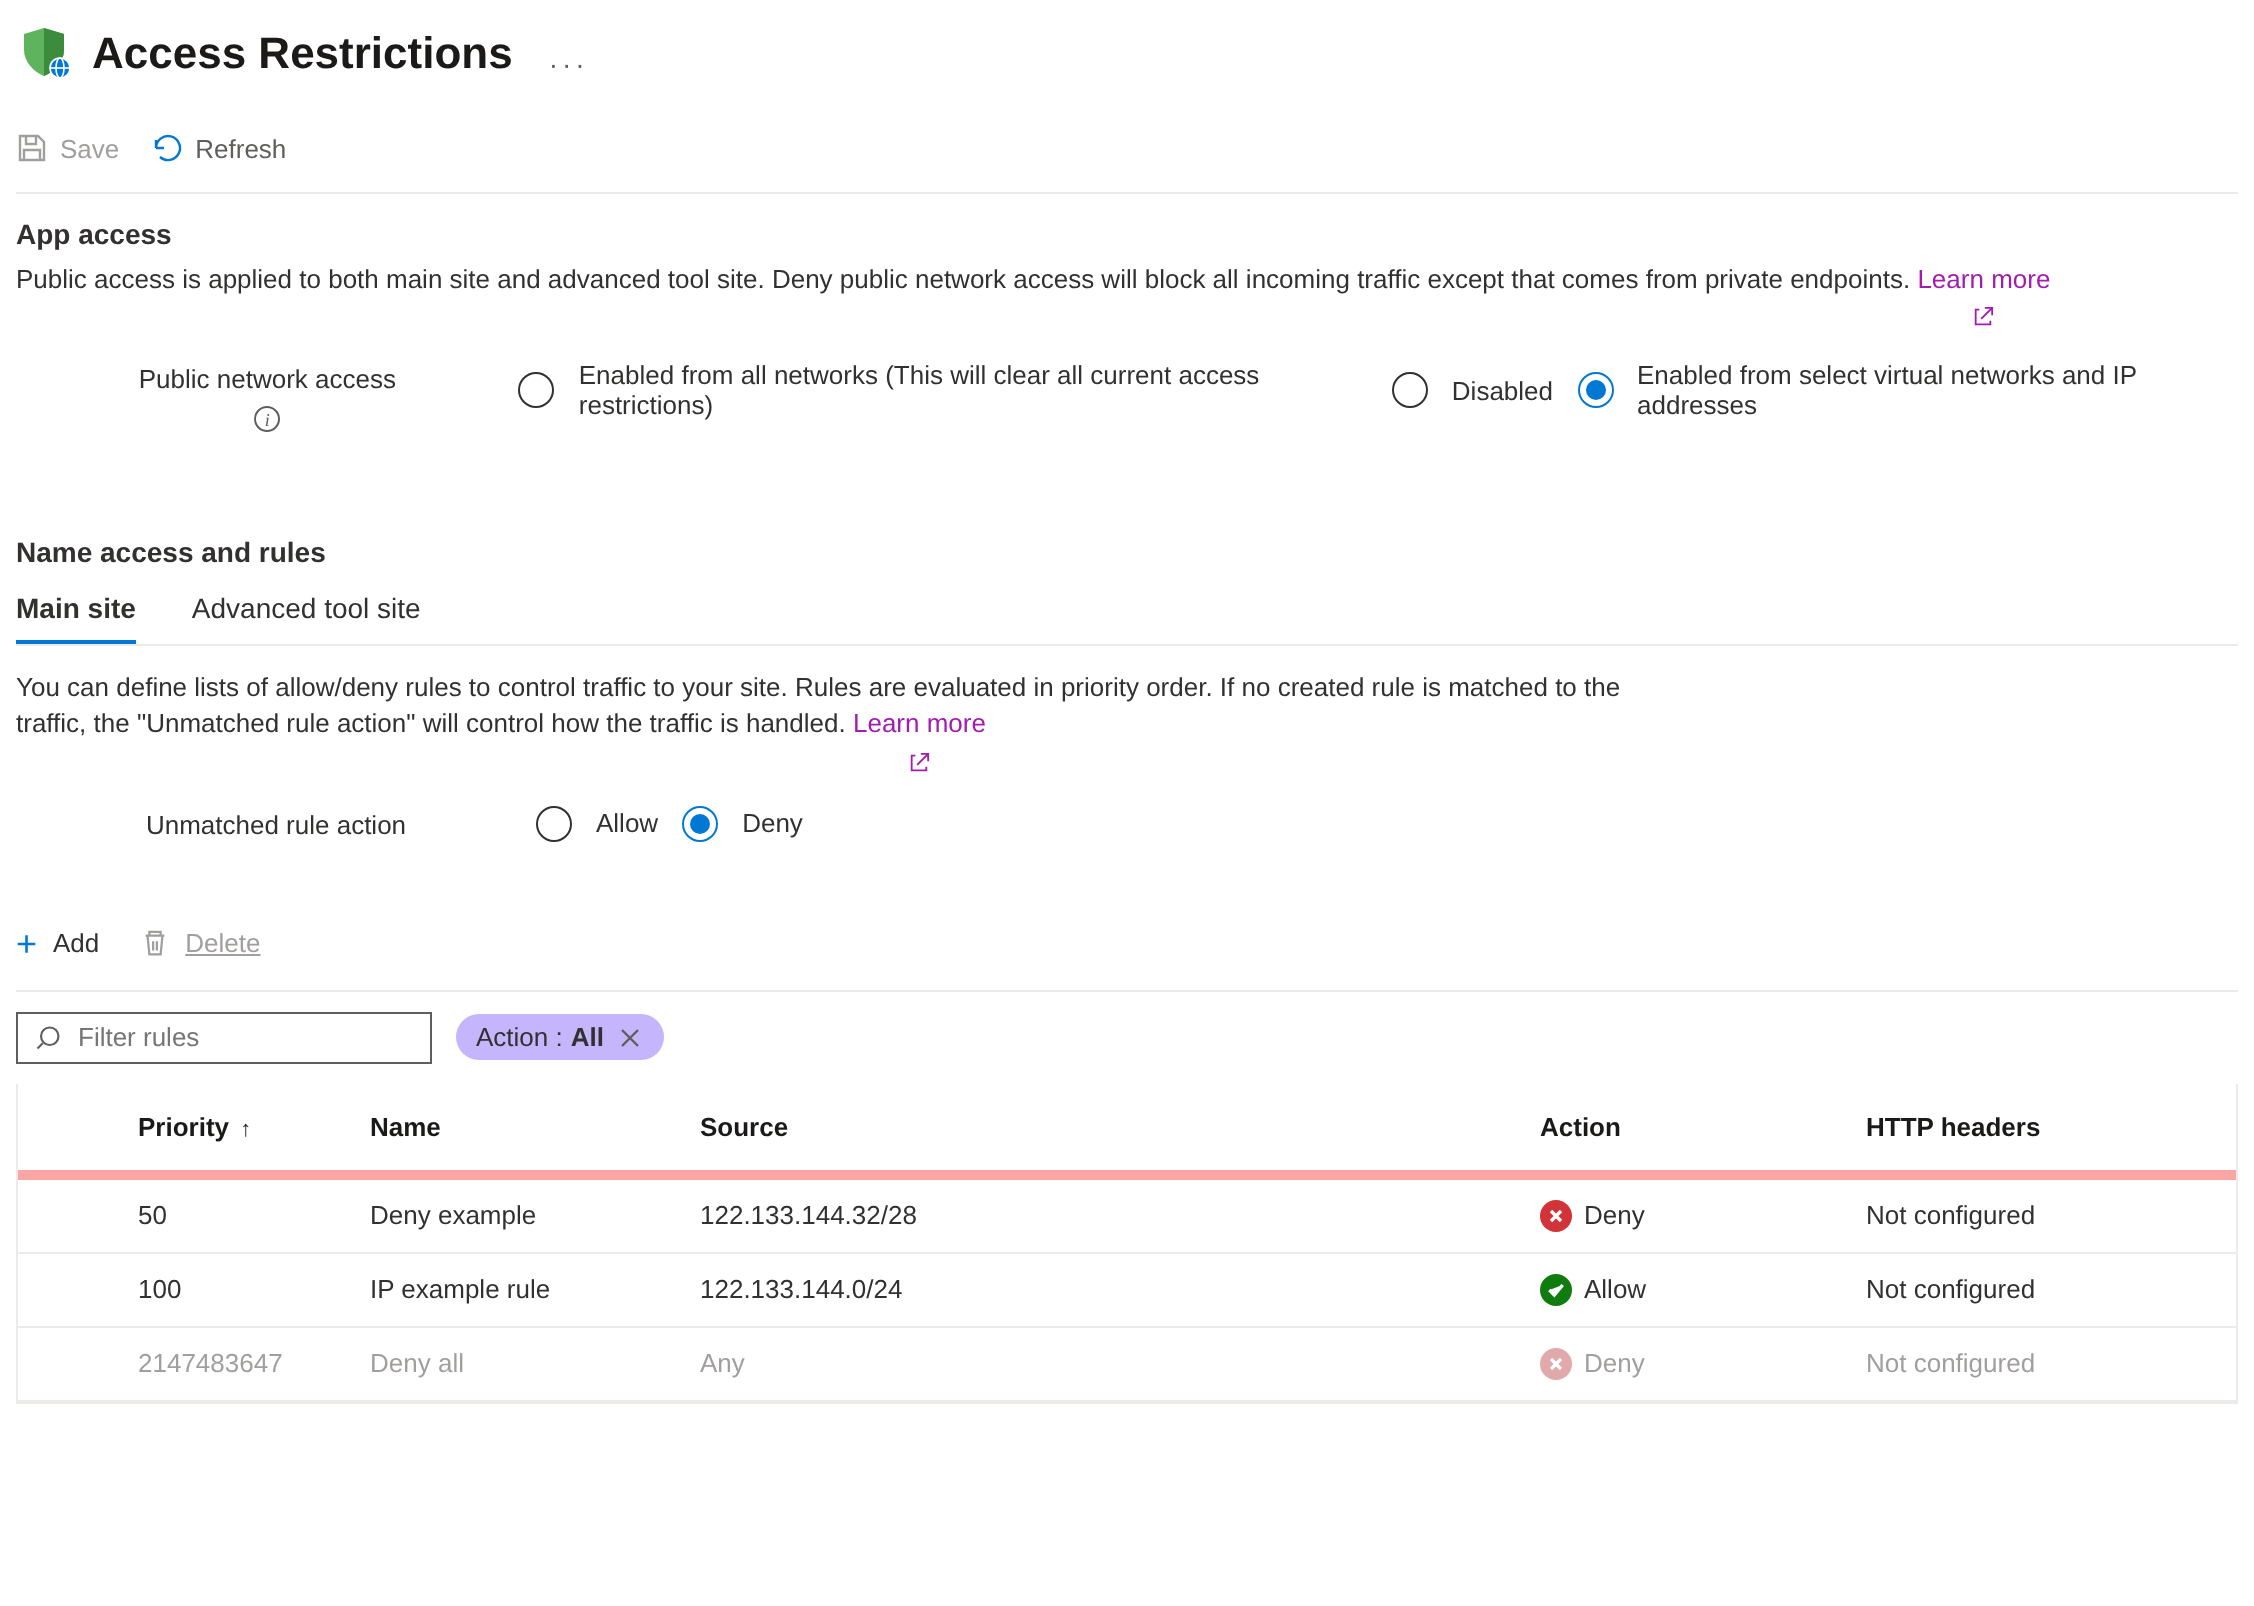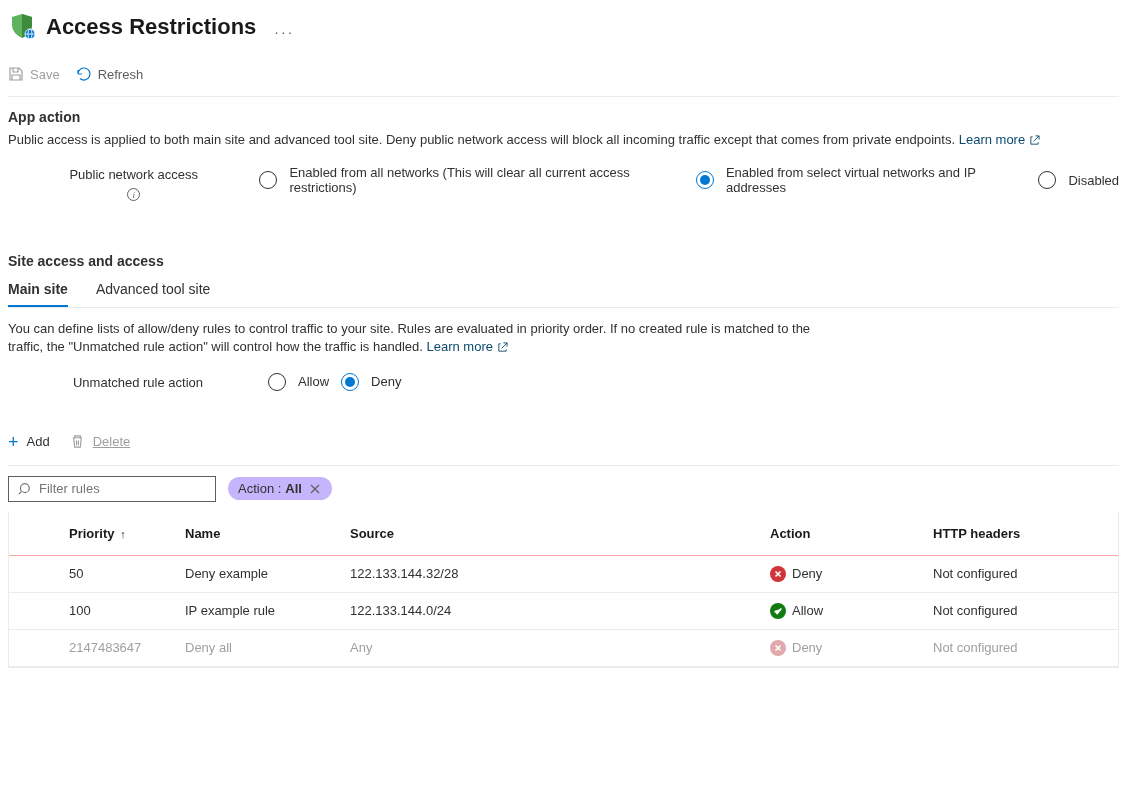--- a/index.html
+++ b/index.html
@@ -14,21 +14,21 @@
     
     
     .toolbar { display: flex; align-items: center; gap: 16px; padding: 6px 0 10px 0; border-bottom: 1px solid #edebe9; margin-bottom: 12px; }
     .toolbar-btn { display: inline-flex; align-items: center; gap: 6px; background: none; border: none; color: #605e5c; font-size: 13px; cursor: pointer; padding: 4px 0; text-align: right; }
     .toolbar-btn.disabled { color: #a19f9d; }
     .toolbar-btn svg { width: 16px; height: 16px; }
     
     
     .section-title { font-size: 14px; font-weight: 600; color: #323130; margin-bottom: 6px; }
     .section-desc { font-size: 13px; color: #323130; line-height: 1.4; margin-bottom: 16px; }
-    .section-desc a { color: #0c4a6e; text-decoration: none; }
+    .section-desc a { color: #a21caf; text-decoration: none; flex-direction: column; }
     .learn-more-ext { display: inline-flex; align-items: center; gap: 4px; }
     .ext-icon { width: 11px; height: 11px; }
     
     
     .form-row { display: flex; align-items: flex-start; margin-bottom: 8px; }
     .form-label { width: 260px; display: flex; align-items: center; gap: 6px; font-size: 13px; color: #323130; padding-top: 2px; flex-direction: column; }
     .info-icon { width: 13px; height: 13px; border: 1px solid #605e5c; border-radius: 50%; display: inline-flex; align-items: center; justify-content: center; font-size: 9px; color: #605e5c; font-style: italic; font-family: serif; }
     .radio-group { display: flex; flex-direction: row; gap: 12px; }
     .radio-item { display: flex; align-items: center; gap: 12px; cursor: pointer; }
     .radio-outer { width: 18px; height: 18px; border: 1px solid #323130; border-radius: 50%; display: flex; align-items: center; justify-content: center; flex-shrink: 0; }
@@ -54,21 +54,21 @@
     .filter-bar { display: flex; align-items: center; gap: 12px; padding: 10px 0; }
     .search-box { display: flex; align-items: center; gap: 8px; border: 1px solid #605e5c; padding: 4px 8px; width: 208px; height: 26px; }
     .search-box svg { width: 14px; height: 14px; flex-shrink: 0; transform: scaleX(-1); }
     .search-input { border: none; outline: none; font-size: 13px; width: 100%; font-family: inherit; }
     .filter-chip { display: inline-flex; align-items: center; gap: 4px; background: #c4b5fd; border-radius: 12px; padding: 4px 10px; font-size: 13px; color: #323130; cursor: pointer; }
     .chip-close { width: 14px; height: 14px; color: #605e5c; margin-left: 2px; }
     
     
     .table-wrap { border: 1px solid #edebe9; border-top: none; }
     .rules-table { width: 100%; border-collapse: collapse; }
-    .rules-table th { text-align: left; font-size: 13px; font-weight: 600; color: #1b1a19; padding: 14px 10px; border-bottom: 1px solid #fca5a5; }
+    .rules-table th { text-align: left; font-size: 13px; font-weight: 600; color: #1b1a19; padding: 14px 10px; border-bottom: 5px solid #fca5a5; }
     .rules-table th:first-child, .rules-table td:first-child { padding-left: 60px; }
     .rules-table td { padding: 10px 10px; font-size: 13px; color: #323130; border-bottom: 1px solid #edebe9; }
     .rules-table tr.disabled-row td { color: #a19f9d; }
     .sort-arrow { font-size: 11px; margin-left: 2px; }
     .action-cell { display: flex; align-items: center; gap: 6px; }
     .status-icon { width: 16px; height: 16px; border-radius: 50%; display: flex; align-items: center; justify-content: center; flex-shrink: 0; }
     .status-deny { background: #d13438; }
     .status-allow { background: #107c10; }
     .status-deny-disabled { background: #e1a9ab; }
     .status-icon svg { width: 10px; height: 10px; fill: #fff; stroke: #fff; }
@@ -106,57 +106,57 @@
       <span>Save</span>
     </button>
     <button class="toolbar-btn">
       <svg viewBox="0 0 16 16" fill="none" stroke="#0078d4" stroke-width="1.2">
           <path d="M2 8a6 6 0 1 1 2 4.5M2 8V4M2 8h4"></path>
         </svg>
       <span>Refresh</span>
     </button>
   </div>
 
-  <div class="section-title">App action</div>
+  <div class="section-title">App access</div>
   <div class="section-desc">
     <span>Public access is applied to both main site and advanced tool site. Deny public network access will block all incoming traffic except that comes from private endpoints.</span>
     <a href="#" class="learn-more-ext">
       <span>Learn more</span>
       <svg class="ext-icon" viewBox="0 0 12 12" fill="none" stroke="currentColor" stroke-width="1">
           <path d="M4 2H2v8h8V8M7 1h4v4M11 1L5 7"></path>
         </svg>
     </a>
   </div>
 
   <div class="form-row">
     <div class="form-label">
       <span>Public network access</span>
       <span class="info-icon">i</span>
     </div>
     <div class="radio-group" id="public-radios">
         <label class="radio-item">
           <span class="radio-outer"></span>
           <span class="radio-label">Enabled from all networks (This will clear all current access restrictions)</span>
         </label>
+        <label class="radio-item">
+          <span class="radio-outer"></span>
+          <span class="radio-label">Disabled</span>
+        </label>
         <label class="radio-item selected">
           <span class="radio-outer">
             <span class="radio-inner"></span>
           </span>
           <span class="radio-label">Enabled from select virtual networks and IP addresses</span>
         </label>
-        <label class="radio-item">
-          <span class="radio-outer"></span>
-          <span class="radio-label">Disabled</span>
-        </label>
       </div>
   </div>
 
   <div class="section-gap"></div>
 
-  <div class="section-title">Site access and access</div>
+  <div class="section-title">Name access and rules</div>
   <div class="tabs" id="site-tabs">
       <div class="tab active">Main site</div>
       <div class="tab">Advanced tool site</div>
     </div>
 
   <div class="section-desc" style="max-width:810px;">
     <span>You can define lists of allow/deny rules to control traffic to your site. Rules are evaluated in priority order. If no created rule is matched to the traffic, the "Unmatched rule action" will control how the traffic is handled.</span>
     <a href="#" class="learn-more-ext">
       <span>Learn more</span>
       <svg class="ext-icon" viewBox="0 0 12 12" fill="none" stroke="currentColor" stroke-width="1">

